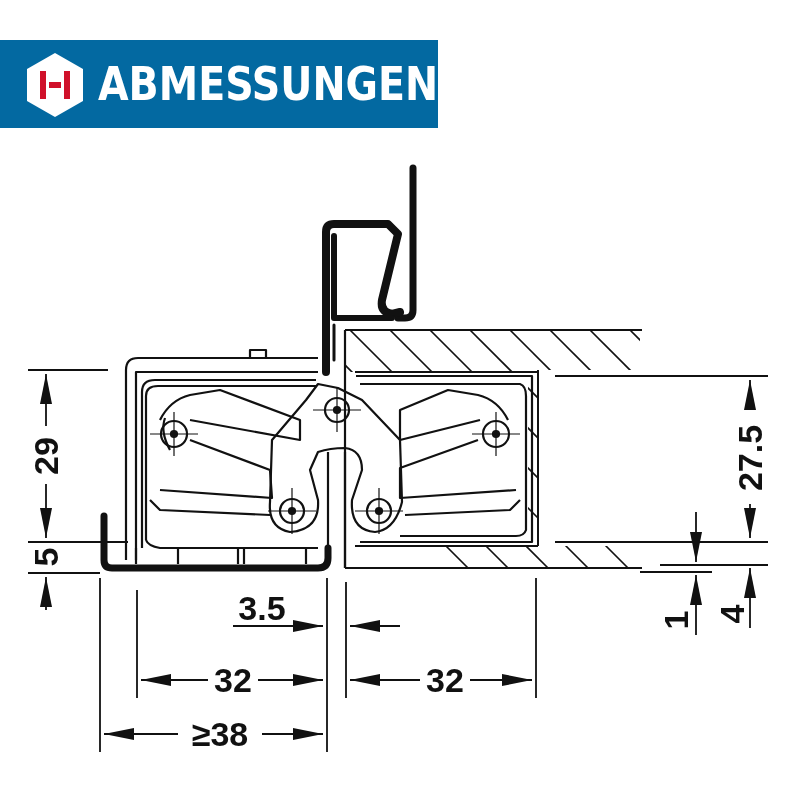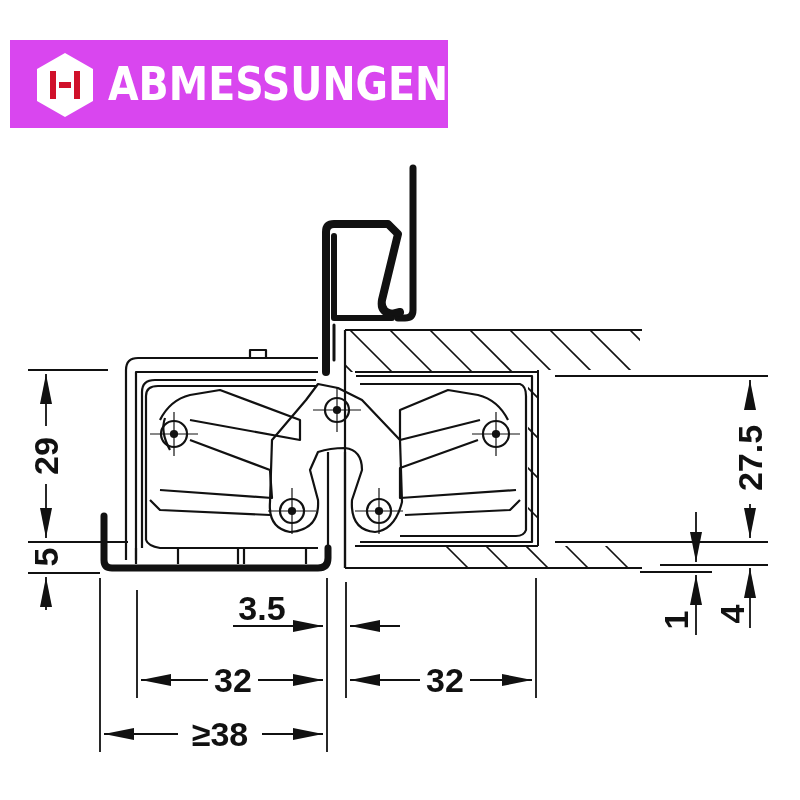--- a/index.html
+++ b/index.html
@@ -1,17 +1,17 @@
 <!DOCTYPE html>
 <html><head>
 <meta charset="utf-8">
 <style>
   html, body { margin: 0; padding: 0; background: #ffffff; }
   body { width: 800px; height: 800px; position: relative; overflow: hidden; font-family: "Liberation Sans", sans-serif; }
-  .banner { position: absolute; left: 10px; top: 40px; width: 438px; height: 88px; background: #d946ef; }
+  .banner { position: absolute; left: 0; top: 40px; width: 438px; height: 88px; background: #0369a1; }
   .banner-logo { position: absolute; left: 20px; top: 10px; width: 70px; height: 70px; }
   .banner-title { position: absolute; left: 98px; top: 12px; color: #ffffff; font-family: "DejaVu Sans", sans-serif; font-weight: bold; font-size: 46px; letter-spacing: 0px; line-height: 64px; transform: scaleX(0.86); transform-origin: left center; }
   svg.drawing { position: absolute; left: 0; top: 0; }
   .dimtext { font-family: "Liberation Sans", sans-serif; font-weight: bold; font-size: 34px; fill: #111; }
 </style>
 </head>
 <body>
 
 <div class="banner">
   <svg class="banner-logo" viewBox="0 0 70 70">

